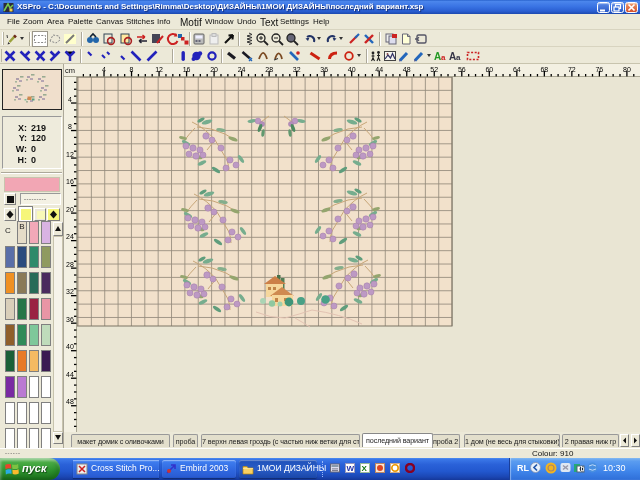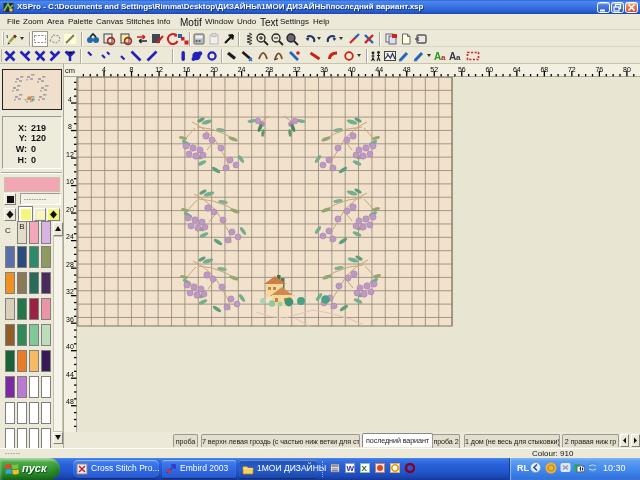--- a/index.html
+++ b/index.html
@@ -829,24 +829,25 @@
       <use href="#branch" transform="translate(305,37) scale(-1,1)"></use>
       <use href="#branch" transform="translate(102,109)"></use>
       <use href="#branch" transform="translate(305,108) scale(-1,1)"></use>
       <use href="#branch" transform="translate(101,176)"></use>
       <use href="#branch" transform="translate(306,175) scale(-1,1)"></use>
       <use href="#smallm" transform="translate(170,38)"></use>
       <use href="#smallm" transform="translate(229,38) scale(-1,1)"></use>
       <use href="#house" transform="translate(183,197)"></use>
     </svg>
 <div style="position:absolute;left:64px;top:432px;width:576px;height:16px;background:#ece9d8"></div>
+    <div style="position:absolute;left:71px;top:434px;width:99px;height:13px;background:#e3dfcc;border:1px solid #999;border-bottom:none;border-radius:2px 2px 0 0;font-size:7.2px;color:#222;letter-spacing:-0.1px;text-align:center;line-height:13px;white-space:nowrap;overflow:hidden">макет домик с оливочками</div>
     <div style="position:absolute;left:173px;top:434px;width:25px;height:13px;background:#e3dfcc;border:1px solid #999;border-bottom:none;border-radius:2px 2px 0 0;font-size:7.2px;color:#222;letter-spacing:-0.1px;text-align:center;line-height:13px;white-space:nowrap;overflow:hidden">проба</div>
     <div style="position:absolute;left:201px;top:434px;width:159px;height:13px;background:#e3dfcc;border:1px solid #999;border-bottom:none;border-radius:2px 2px 0 0;font-size:7.2px;color:#222;letter-spacing:-0.1px;text-align:center;line-height:13px;white-space:nowrap;overflow:hidden">7 верхн левая гроздь (с частью ниж ветки для стык)</div>
     <div style="position:absolute;left:362px;top:433px;width:71px;height:14px;background:#fff;border:1px solid #888;border-bottom:none;border-radius:2px 2px 0 0;font-size:7.2px;color:#222;letter-spacing:-0.1px;text-align:center;line-height:13px;white-space:nowrap;overflow:hidden">последний вариант</div>
-    <div style="position:absolute;left:432px;top:434px;width:28px;height:22px;background:#e3dfcc;border:1px solid #999;border-bottom:none;border-radius:2px 2px 0 0;font-size:7.2px;color:#222;letter-spacing:-0.1px;text-align:center;line-height:13px;white-space:nowrap;overflow:hidden">проба 2</div>
+    <div style="position:absolute;left:432px;top:434px;width:28px;height:22px;background:#e3dfcc;border:1px solid #999;border-bottom:none;border-radius:2px 2px 0 0;font-size:7.2px;color:#222;letter-spacing:-0.1px;text-align:left;line-height:13px;white-space:nowrap;overflow:hidden">проба 2</div>
     <div style="position:absolute;left:464px;top:434px;width:96px;height:13px;background:#e3dfcc;border:1px solid #999;border-bottom:none;border-radius:2px 2px 0 0;font-size:7.2px;color:#222;letter-spacing:-0.1px;text-align:center;line-height:13px;white-space:nowrap;overflow:hidden">1 дом (не весь для стыковки)</div>
     <div style="position:absolute;left:562px;top:434px;width:57px;height:13px;background:#e3dfcc;border:1px solid #999;border-bottom:none;border-radius:2px 2px 0 0;font-size:7.2px;color:#222;letter-spacing:-0.1px;text-align:center;line-height:13px;white-space:nowrap;overflow:hidden">2 правая ниж гр</div>
     <div style="position:absolute;left:620px;top:434px;width:9px;height:13px;background:#ece9d8;border:1px solid #fff;border-right-color:#808080;border-bottom-color:#808080">
       <svg width="7" height="11">
         <path d="M5 2.5 L2 5.5 L5 8.5 Z" fill="#111"></path>
       </svg>
     </div>
     <div style="position:absolute;left:631px;top:434px;width:9px;height:13px;background:#ece9d8;border:1px solid #fff;border-right-color:#808080;border-bottom-color:#808080">
       <svg width="7" height="11">
         <path d="M2 2.5 L5 5.5 L2 8.5 Z" fill="#111"></path>
@@ -860,21 +861,21 @@
       <svg width="16" height="16" style="position:absolute;left:4px;top:3px" viewBox="0 0 16 16">
         <g transform="rotate(-4 8 8)">
           <path d="M1.5 3.5 Q4 2 7.3 3.2 L7.3 7.5 Q4 6.3 1.5 7.8 Z" fill="#e8452c"></path>
           <path d="M8.3 3.5 Q11.5 4.6 14.5 3.4 L14.5 7.6 Q11.5 8.9 8.3 7.8 Z" fill="#7dc242"></path>
           <path d="M1.5 8.8 Q4 7.3 7.3 8.5 L7.3 12.8 Q4 11.6 1.5 13.1 Z" fill="#28abe3"></path>
           <path d="M8.3 8.8 Q11.5 9.9 14.5 8.7 L14.5 12.9 Q11.5 14.2 8.3 13.1 Z" fill="#f8ba2d"></path>
         </g>
       </svg>
       <span style="position:absolute;left:22px;top:4px;font-size:11px;font-weight:bold;font-style:italic;color:#fff;text-shadow:1px 1px 1px rgba(0,0,0,0.5)">пуск</span>
     </div>
-    <div style="position:absolute;left:73px;top:460px;width:86px;height:18px;border-radius:5px;background:linear-gradient(180deg,#5f96f5 0%,#3d7bee 12%,#3068e0 55%,#2a5dd4 90%,#2453c4 100%);box-shadow:inset 0 1px 1px rgba(255,255,255,0.35), 0 1px 1px rgba(0,0,0,0.3)">
+    <div style="position:absolute;left:73px;top:460px;width:86px;height:18px;border-radius:0;background:linear-gradient(180deg,#5f96f5 0%,#3d7bee 12%,#3068e0 55%,#2a5dd4 90%,#2453c4 100%);box-shadow:inset 0 1px 1px rgba(255,255,255,0.35), 0 1px 1px rgba(0,0,0,0.3)">
       <div style="position:absolute;left:3px;top:2.5px;width:12px;height:12px">
         <svg width="12" height="12">
           <rect x="1" y="1" width="10" height="10" fill="#eee" stroke="#888"></rect>
           <path d="M3 3 L9 9 M9 3 L3 9" stroke="#c22" stroke-width="1.5"></path>
         </svg>
       </div>
       <span style="position:absolute;left:18px;top:3px;font-size:8.5px;color:#fff;white-space:nowrap">Cross Stitch Pro...</span>
     </div>
     <div style="position:absolute;left:162px;top:460px;width:74px;height:18px;border-radius:2.5px;background:linear-gradient(180deg,#5f96f5 0%,#3d7bee 12%,#3068e0 55%,#2a5dd4 90%,#2453c4 100%);box-shadow:inset 0 1px 1px rgba(255,255,255,0.35), 0 1px 1px rgba(0,0,0,0.3)">
       <div style="position:absolute;left:3px;top:2.5px;width:12px;height:12px">

